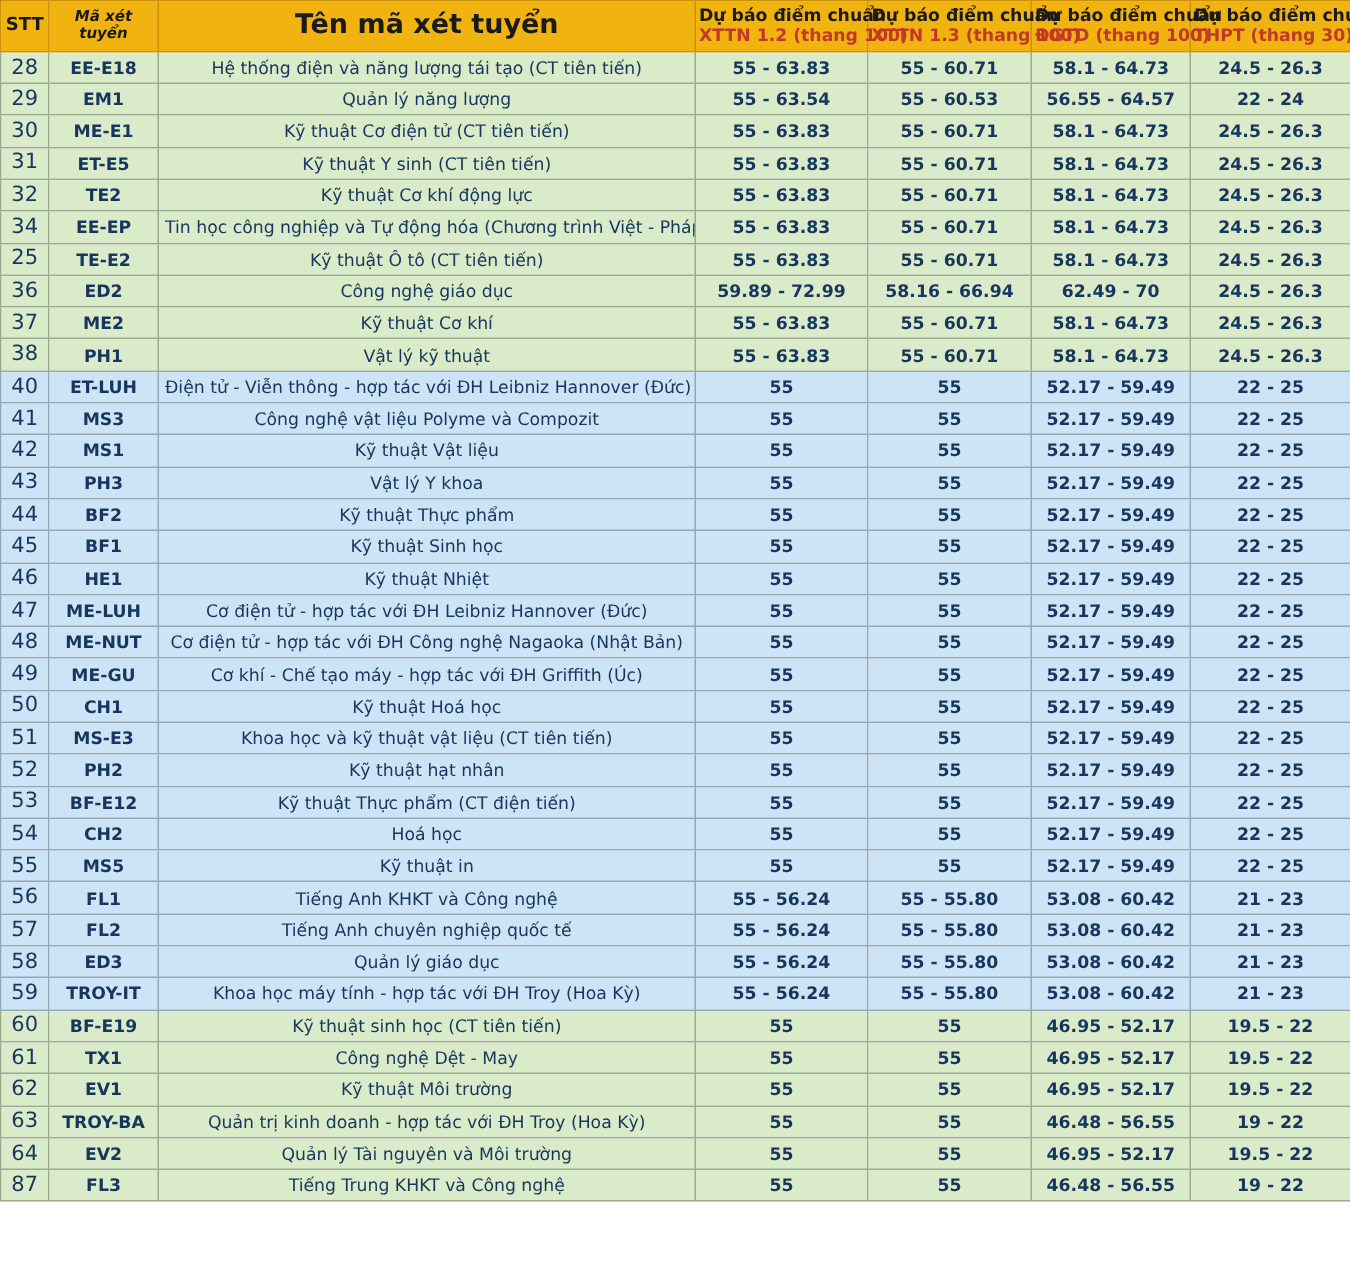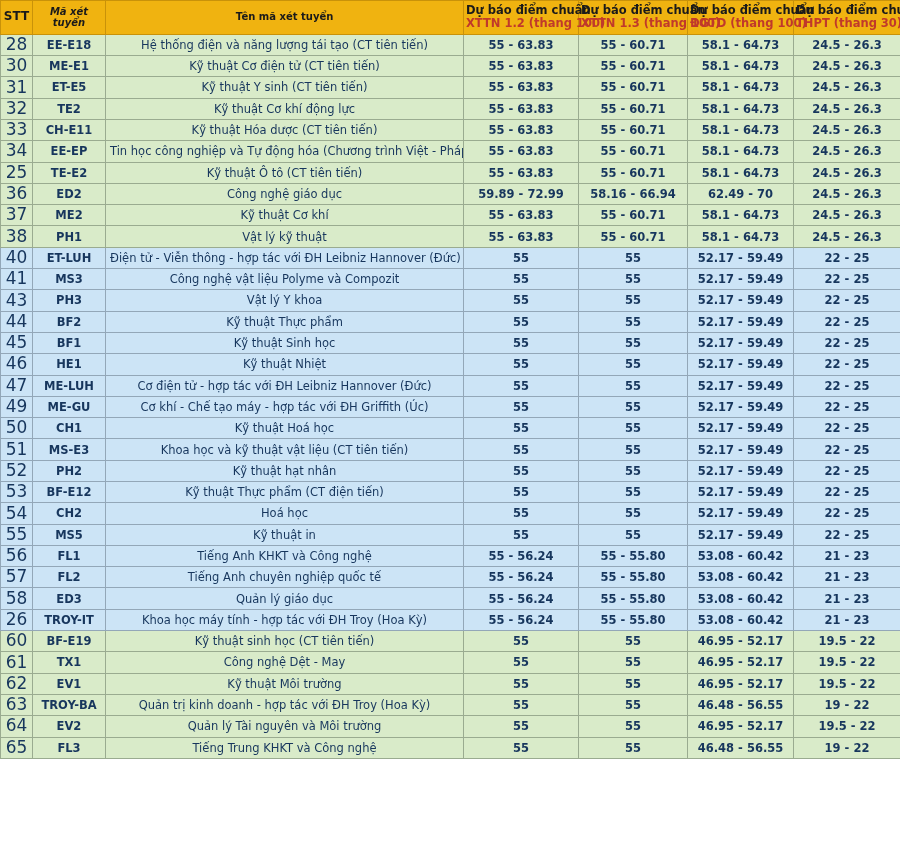--- a/index.html
+++ b/index.html
@@ -43,36 +43,36 @@
     white-space: nowrap;
   }
   thead th .hl2 {
     display: block;
     font-size: 11.5px;
     color: #C0392B;
     white-space: nowrap;
   }
   thead th.th-stt  .hl1 { font-size: 12px; }
   thead th.th-code .hl1 { font-size: 10px; font-style: italic; }
-  thead th.th-name .hl1 { font-size: 10px; }
+  thead th.th-name .hl1 { font-size: 18px; }
 
   tbody td {
     border: 1px solid #9aa79a;
     height: 21.3px;
     padding: 0 4px;
     font-size: 11.5px;
     color: #17365D;
     line-height: 1.05;
     white-space: nowrap;
     overflow: hidden;
   }
   tbody tr.green td { background: #D9EBC9; border-color: #9aab90; }
   tbody tr.blue  td { background: #CCE4F6; border-color: #93a7b8; }
 
-  td.col-stt  { text-align: center; font-weight: normal; font-size: 17px; }
+  td.col-stt  { text-align: center; font-weight: normal; font-size: 14px; }
   td.col-code { text-align: center; font-weight: bold; }
   td.col-name { text-align: center; }
   td.col-num  { text-align: center; font-weight: bold; }
 </style>
 </head>
 <body>
 
 <table class="score-table">
   <colgroup>
     <col class="c-stt">
@@ -118,20 +118,29 @@
       <tr class="green">
         <td class="col-stt">28</td>
         <td class="col-code">EE-E18</td>
         <td class="col-name">Hệ thống điện và năng lượng tái tạo (CT tiên tiến)</td>
         <td class="col-num">55 - 63.83</td>
         <td class="col-num">55 - 60.71</td>
         <td class="col-num">58.1 - 64.73</td>
         <td class="col-num">24.5 - 26.3</td>
       </tr>
       <tr class="green">
+        <td class="col-stt">29</td>
+        <td class="col-code">EM1</td>
+        <td class="col-name">Quản lý năng lượng</td>
+        <td class="col-num">55 - 63.54</td>
+        <td class="col-num">55 - 60.53</td>
+        <td class="col-num">56.55 - 64.57</td>
+        <td class="col-num">22 - 24</td>
+      </tr>
+      <tr class="green">
         <td class="col-stt">30</td>
         <td class="col-code">ME-E1</td>
         <td class="col-name">Kỹ thuật Cơ điện tử (CT tiên tiến)</td>
         <td class="col-num">55 - 63.83</td>
         <td class="col-num">55 - 60.71</td>
         <td class="col-num">58.1 - 64.73</td>
         <td class="col-num">24.5 - 26.3</td>
       </tr>
       <tr class="green">
         <td class="col-stt">31</td>
@@ -139,29 +148,20 @@
         <td class="col-name">Kỹ thuật Y sinh (CT tiên tiến)</td>
         <td class="col-num">55 - 63.83</td>
         <td class="col-num">55 - 60.71</td>
         <td class="col-num">58.1 - 64.73</td>
         <td class="col-num">24.5 - 26.3</td>
       </tr>
       <tr class="green">
         <td class="col-stt">32</td>
         <td class="col-code">TE2</td>
         <td class="col-name">Kỹ thuật Cơ khí động lực</td>
-        <td class="col-num">55 - 63.83</td>
-        <td class="col-num">55 - 60.71</td>
-        <td class="col-num">58.1 - 64.73</td>
-        <td class="col-num">24.5 - 26.3</td>
-      </tr>
-      <tr class="green">
-        <td class="col-stt">33</td>
-        <td class="col-code">CH-E11</td>
-        <td class="col-name">Kỹ thuật Hóa dược (CT tiên tiến)</td>
         <td class="col-num">55 - 63.83</td>
         <td class="col-num">55 - 60.71</td>
         <td class="col-num">58.1 - 64.73</td>
         <td class="col-num">24.5 - 26.3</td>
       </tr>
       <tr class="green">
         <td class="col-stt">34</td>
         <td class="col-code">EE-EP</td>
         <td class="col-name">Tin học công nghiệp và Tự động hóa (Chương trình Việt - Pháp PFIEV)</td>
         <td class="col-num">55 - 63.83</td>
@@ -217,20 +217,29 @@
       <tr class="blue">
         <td class="col-stt">41</td>
         <td class="col-code">MS3</td>
         <td class="col-name">Công nghệ vật liệu Polyme và Compozit</td>
         <td class="col-num">55</td>
         <td class="col-num">55</td>
         <td class="col-num">52.17 - 59.49</td>
         <td class="col-num">22 - 25</td>
       </tr>
       <tr class="blue">
+        <td class="col-stt">42</td>
+        <td class="col-code">MS1</td>
+        <td class="col-name">Kỹ thuật Vật liệu</td>
+        <td class="col-num">55</td>
+        <td class="col-num">55</td>
+        <td class="col-num">52.17 - 59.49</td>
+        <td class="col-num">22 - 25</td>
+      </tr>
+      <tr class="blue">
         <td class="col-stt">43</td>
         <td class="col-code">PH3</td>
         <td class="col-name">Vật lý Y khoa</td>
         <td class="col-num">55</td>
         <td class="col-num">55</td>
         <td class="col-num">52.17 - 59.49</td>
         <td class="col-num">22 - 25</td>
       </tr>
       <tr class="blue">
         <td class="col-stt">44</td>
@@ -256,20 +265,29 @@
         <td class="col-name">Kỹ thuật Nhiệt</td>
         <td class="col-num">55</td>
         <td class="col-num">55</td>
         <td class="col-num">52.17 - 59.49</td>
         <td class="col-num">22 - 25</td>
       </tr>
       <tr class="blue">
         <td class="col-stt">47</td>
         <td class="col-code">ME-LUH</td>
         <td class="col-name">Cơ điện tử - hợp tác với ĐH Leibniz Hannover (Đức)</td>
+        <td class="col-num">55</td>
+        <td class="col-num">55</td>
+        <td class="col-num">52.17 - 59.49</td>
+        <td class="col-num">22 - 25</td>
+      </tr>
+      <tr class="blue">
+        <td class="col-stt">48</td>
+        <td class="col-code">ME-NUT</td>
+        <td class="col-name">Cơ điện tử - hợp tác với ĐH Công nghệ Nagaoka (Nhật Bản)</td>
         <td class="col-num">55</td>
         <td class="col-num">55</td>
         <td class="col-num">52.17 - 59.49</td>
         <td class="col-num">22 - 25</td>
       </tr>
       <tr class="blue">
         <td class="col-stt">49</td>
         <td class="col-code">ME-GU</td>
         <td class="col-name">Cơ khí - Chế tạo máy - hợp tác với ĐH Griffith (Úc)</td>
         <td class="col-num">55</td>
@@ -352,21 +370,21 @@
       <tr class="blue">
         <td class="col-stt">58</td>
         <td class="col-code">ED3</td>
         <td class="col-name">Quản lý giáo dục</td>
         <td class="col-num">55 - 56.24</td>
         <td class="col-num">55 - 55.80</td>
         <td class="col-num">53.08 - 60.42</td>
         <td class="col-num">21 - 23</td>
       </tr>
       <tr class="blue">
-        <td class="col-stt">26</td>
+        <td class="col-stt">59</td>
         <td class="col-code">TROY-IT</td>
         <td class="col-name">Khoa học máy tính - hợp tác với ĐH Troy (Hoa Kỳ)</td>
         <td class="col-num">55 - 56.24</td>
         <td class="col-num">55 - 55.80</td>
         <td class="col-num">53.08 - 60.42</td>
         <td class="col-num">21 - 23</td>
       </tr>
       <tr class="green">
         <td class="col-stt">60</td>
         <td class="col-code">BF-E19</td>
@@ -406,21 +424,21 @@
       <tr class="green">
         <td class="col-stt">64</td>
         <td class="col-code">EV2</td>
         <td class="col-name">Quản lý Tài nguyên và Môi trường</td>
         <td class="col-num">55</td>
         <td class="col-num">55</td>
         <td class="col-num">46.95 - 52.17</td>
         <td class="col-num">19.5 - 22</td>
       </tr>
       <tr class="green">
-        <td class="col-stt">65</td>
+        <td class="col-stt">87</td>
         <td class="col-code">FL3</td>
         <td class="col-name">Tiếng Trung KHKT và Công nghệ</td>
         <td class="col-num">55</td>
         <td class="col-num">55</td>
         <td class="col-num">46.48 - 56.55</td>
         <td class="col-num">19 - 22</td>
       </tr>
     </tbody>
 </table>
 

